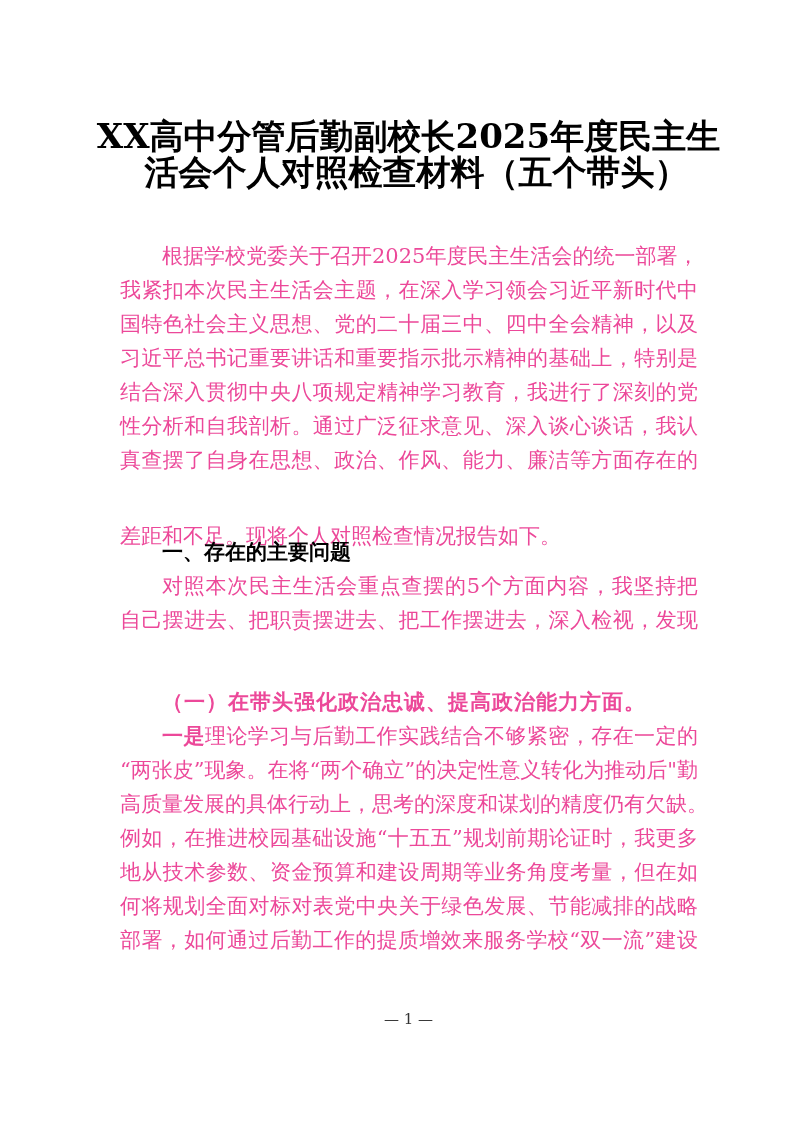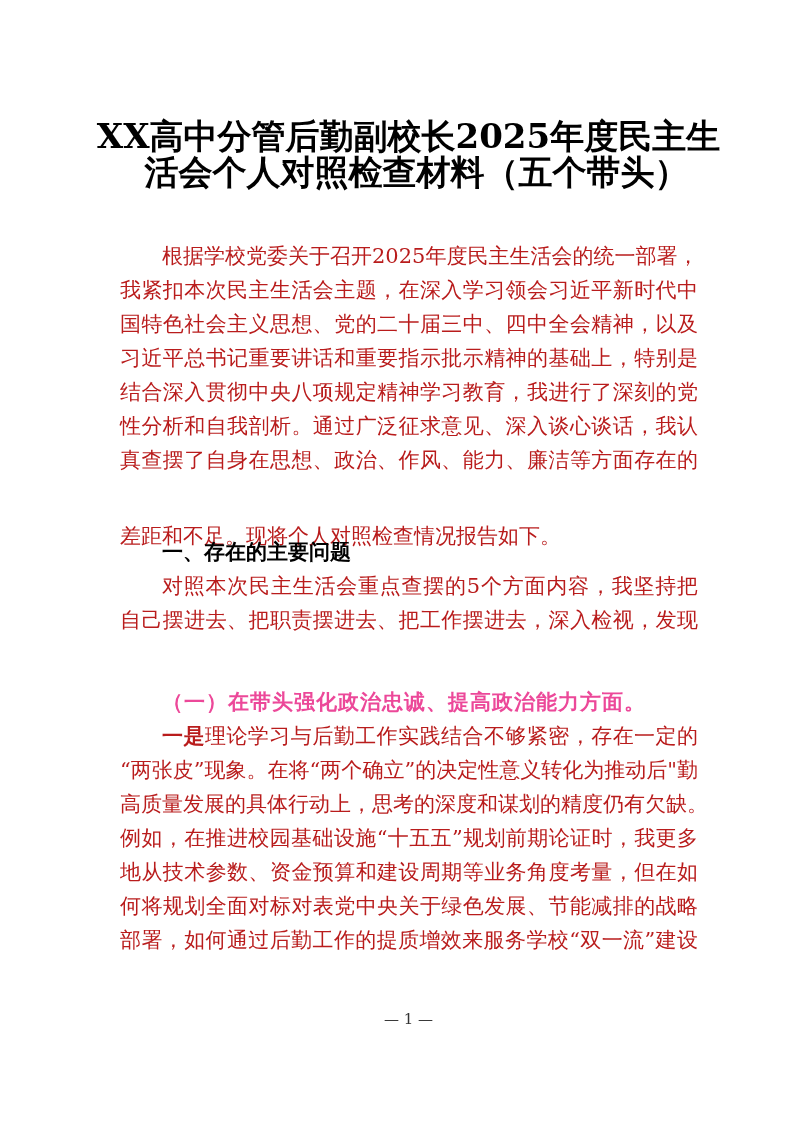--- a/index.html
+++ b/index.html
@@ -5,21 +5,21 @@
     html, body { margin: 0; padding: 0; background: #ffffff; }
     body { width: 793px; height: 1122px; position: relative; overflow: hidden;
            font-family: "DejaVu Serif", "Liberation Serif", serif; color: #111; }
     .page { position: absolute; left: 12px; top: 0; width: 793px; height: 1122px; background: #fff; }
     .title { position: absolute; left: 0; width: 793px; text-align: center;
              font-family: "DejaVu Serif", "Liberation Serif", serif; font-weight: bold;
              font-size: 34px; line-height: 40px; color: #000; letter-spacing: 0px; white-space: nowrap; }
     .t1 { top: 116px; }
     .t2 { top: 152px; padding-left: 8px; }
     .line { position: absolute; left: 108px; width: 578px; font-size: 21px; line-height: 24px;
-            white-space: nowrap; text-align: justify; text-align-last: justify; color: #b91c1c;
+            white-space: nowrap; text-align: justify; text-align-last: justify; color: #ec4899;
             font-family: "DejaVu Serif", "Liberation Serif", serif; }
     .line.last { text-align-last: left; margin-top: 42px; }
     .indent { left: 150px; width: 536px; }
     .h1 { position: absolute; left: 150px; font-size: 21px; line-height: 24px; font-weight: bold;
           font-family: "DejaVu Sans", "Liberation Sans", sans-serif; white-space: nowrap; color: #000; }
     .h2 { position: absolute; left: 150px; font-size: 21px; line-height: 24px; font-weight: bold;
           white-space: nowrap; color: #ec4899; letter-spacing: 1px;
           font-family: "DejaVu Serif", "Liberation Serif", serif; }
     .lead { font-weight: bold; }
     .footer { position: absolute; top: 1010px; left: 0; width: 793px; text-align: center;

